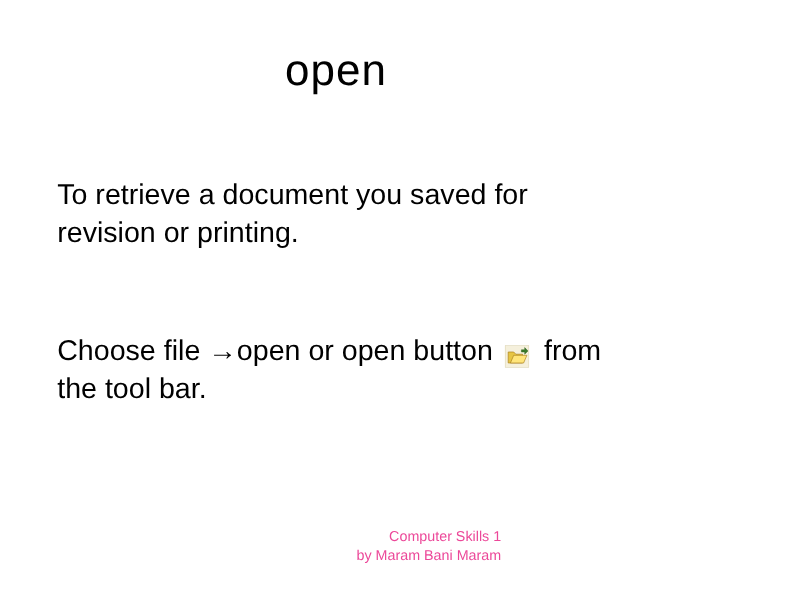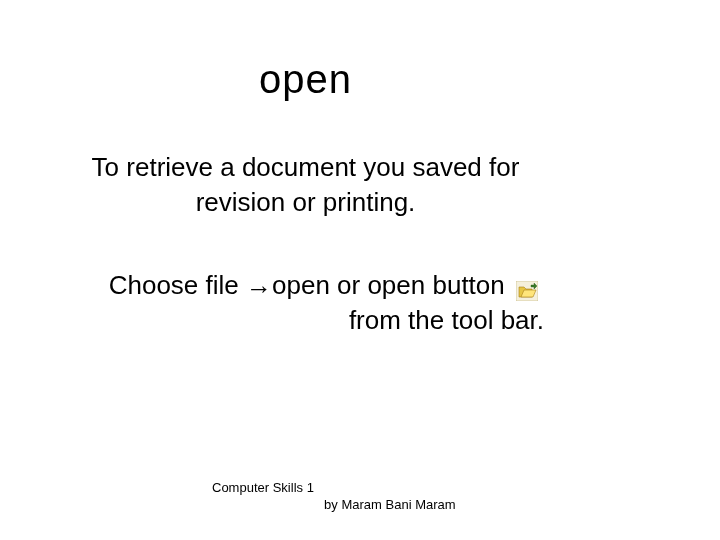--- a/index.html
+++ b/index.html
@@ -7,56 +7,55 @@
   body {
     background: #ffffff;
     font-family: Arial, Helvetica, sans-serif;
     color: #000;
     position: relative;
   }
   .slide {
     width: 611px;
     height: 540px;
     position: relative;
-    padding: 15px;
+    padding: 0;
   }
   .title {
     text-align: center;
     font-size: 40px;
     font-weight: 400;
     padding-top: 42px;
     letter-spacing: 1px;
   }
   .body-text {
     font-size: 26px;
     line-height: 1.35;
     padding: 0 52px;
   }
   .para1 {
-    margin-top: 48px;
-    text-align: center;
+    margin-top: 72px;
   }
   .para2 {
-    margin-top: 48px;
-    text-align: right;
+    margin-top: 72px;
   }
   .inline-icon {
     display: inline-block;
     vertical-align: middle;
     width: 22px;
     height: 20px;
     margin: 0 6px 4px 4px;
   }
   .footer {
     position: absolute;
     left: 212px;
     bottom: 26px;
     font-size: 13px;
     line-height: 1.3;
-    color: #000000;
+    color: #ec4899;
+    text-align: right;
   }
   .footer .line2 {
     padding-left: 76px;
     white-space: pre;
   }
 </style>
 </head>
 <body>
 
 <div class="slide">

